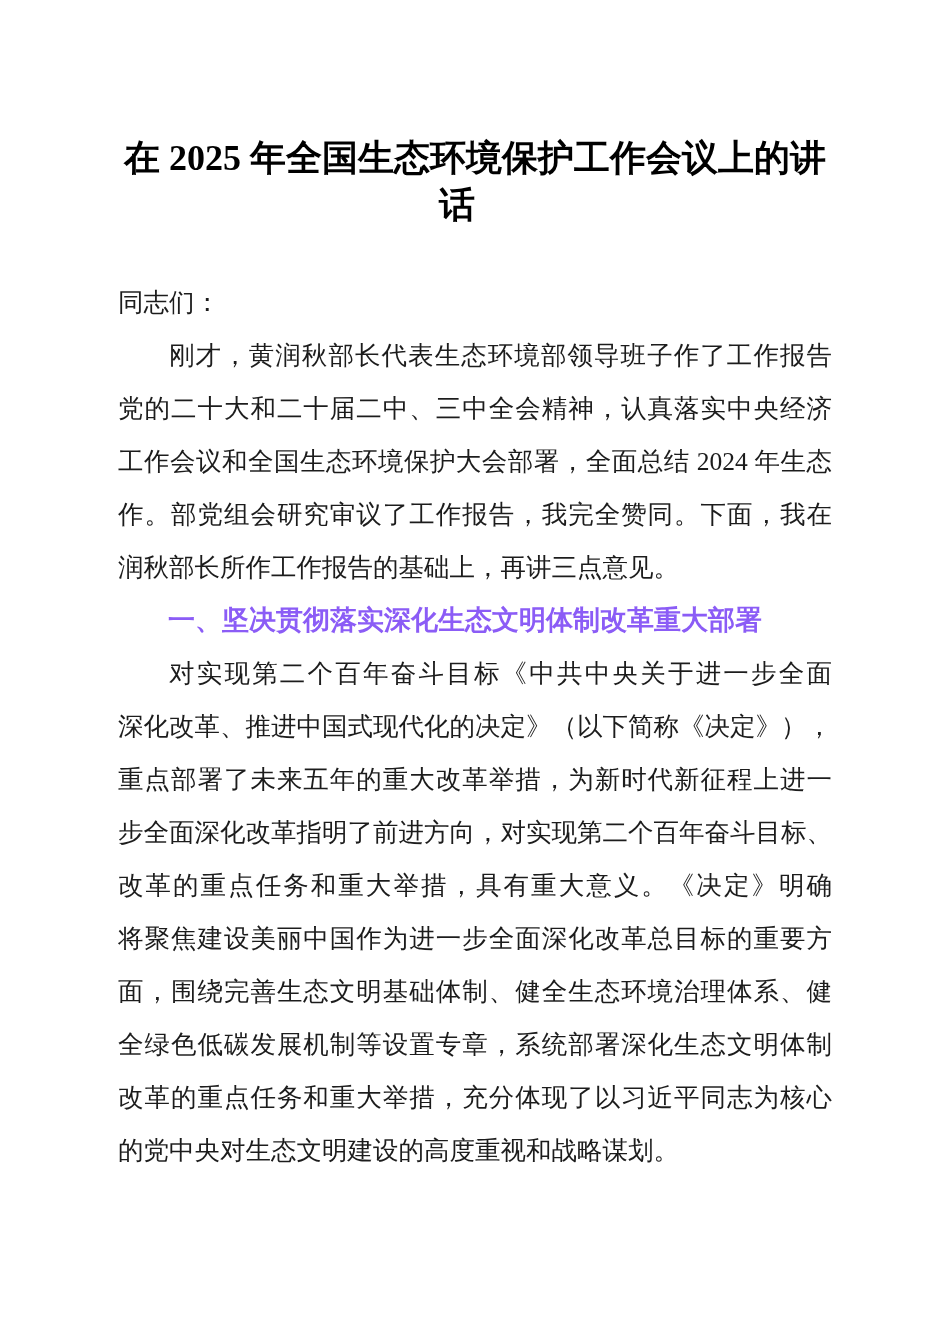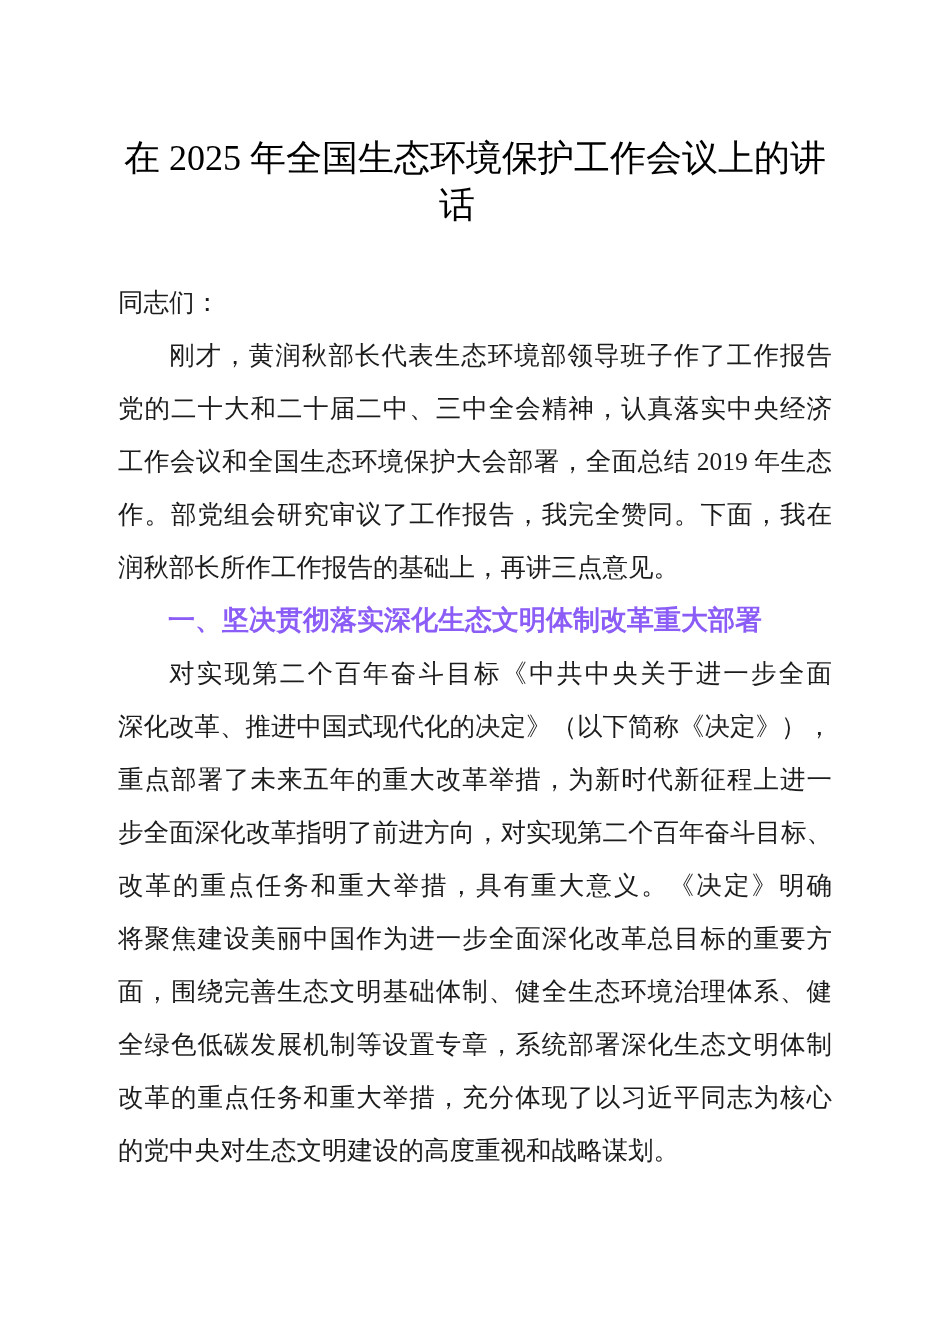--- a/index.html
+++ b/index.html
@@ -15,21 +15,21 @@
     overflow: hidden;
     font-family: "Liberation Serif", "DejaVu Serif", serif;
     color: #1c1c1c;
   }
   .doc-title {
     position: absolute;
     top: 135px;
     left: 118px;
     width: 714px;
     text-align: center;
-    font-weight: 400;
+    font-weight: 700;
     font-size: 36px;
     line-height: 47px;
     color: #000000;
     font-family: "Liberation Serif", "DejaVu Serif", serif;
   }
   
   .doc-title .title-line-2 {
     padding-right: 36px;
   }
   .doc-body {
@@ -72,21 +72,21 @@
 
 <div class="page">
   <div class="doc-title">
     <div class="title-line-1">在 2025 年全国生态环境保护工作会议上的讲</div>
     <div class="title-line-2">话</div>
   </div>
   <div class="doc-body">
       <div class="line plain">同志们：</div>
       <div class="line indent-justify">刚才，黄润秋部长代表生态环境部领导班子作了工作报告</div>
       <div class="line justify">党的二十大和二十届二中、三中全会精神，认真落实中央经济</div>
-      <div class="line justify">工作会议和全国生态环境保护大会部署，全面总结 2019 年生态</div>
+      <div class="line justify">工作会议和全国生态环境保护大会部署，全面总结 2024 年生态</div>
       <div class="line justify">作。部党组会研究审议了工作报告，我完全赞同。下面，我在</div>
       <div class="line plain">润秋部长所作工作报告的基础上，再讲三点意见。</div>
       <div class="line heading">一、坚决贯彻落实深化生态文明体制改革重大部署</div>
       <div class="line indent-justify">对实现第二个百年奋斗目标《中共中央关于进一步全面</div>
       <div class="line justify">深化改革、推进中国式现代化的决定》（以下简称《决定》），</div>
       <div class="line justify">重点部署了未来五年的重大改革举措，为新时代新征程上进一</div>
       <div class="line justify">步全面深化改革指明了前进方向，对实现第二个百年奋斗目标、</div>
       <div class="line justify">改革的重点任务和重大举措，具有重大意义。《决定》明确</div>
       <div class="line justify">将聚焦建设美丽中国作为进一步全面深化改革总目标的重要方</div>
       <div class="line justify">面，围绕完善生态文明基础体制、健全生态环境治理体系、健</div>

